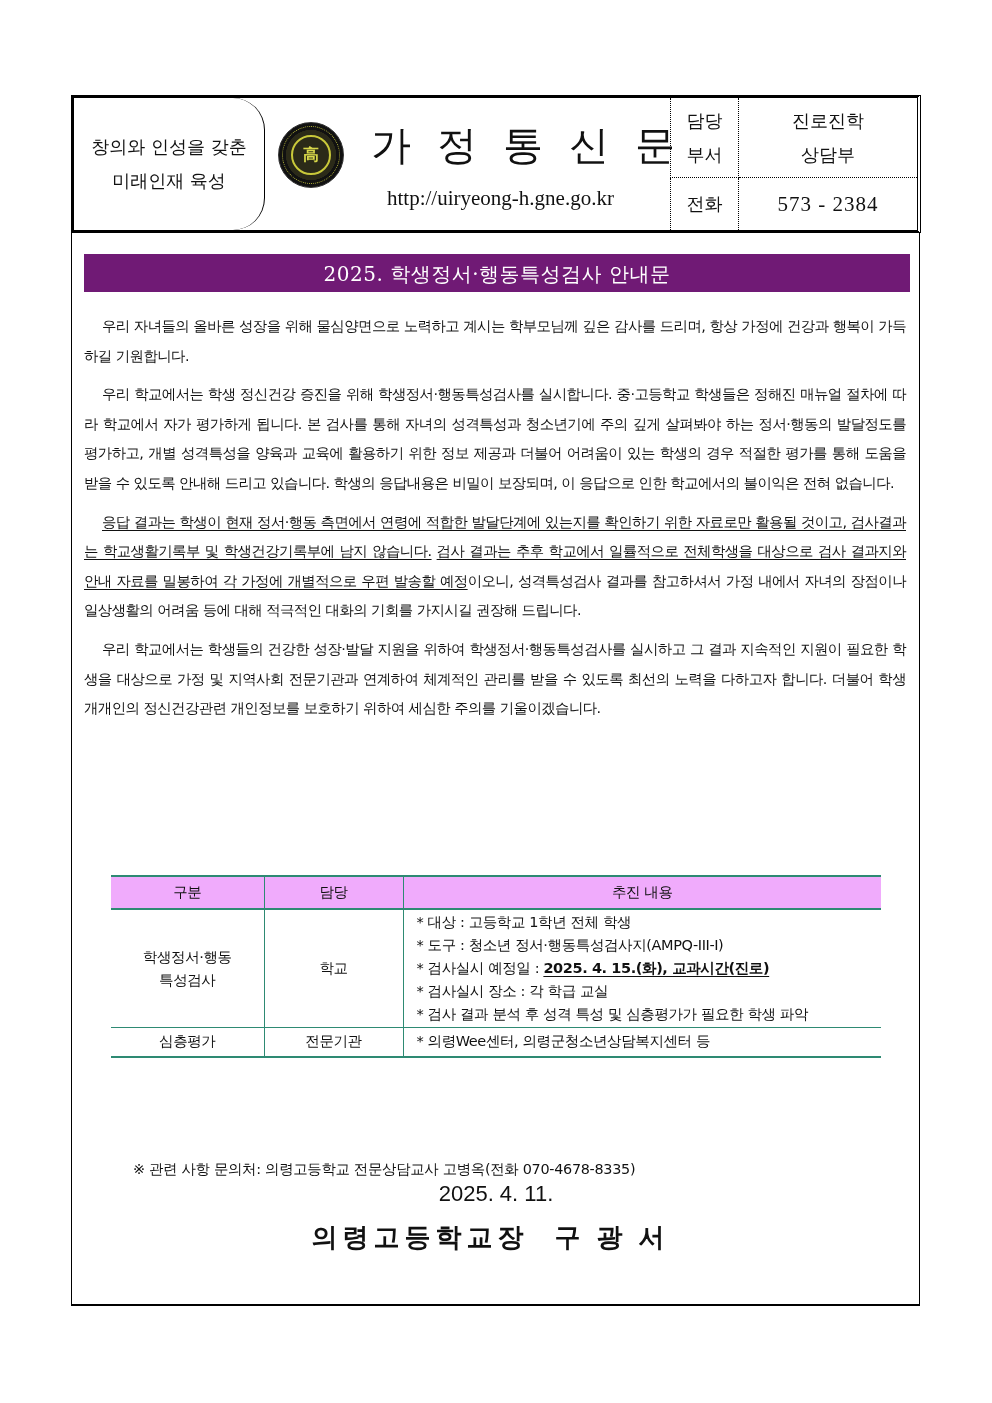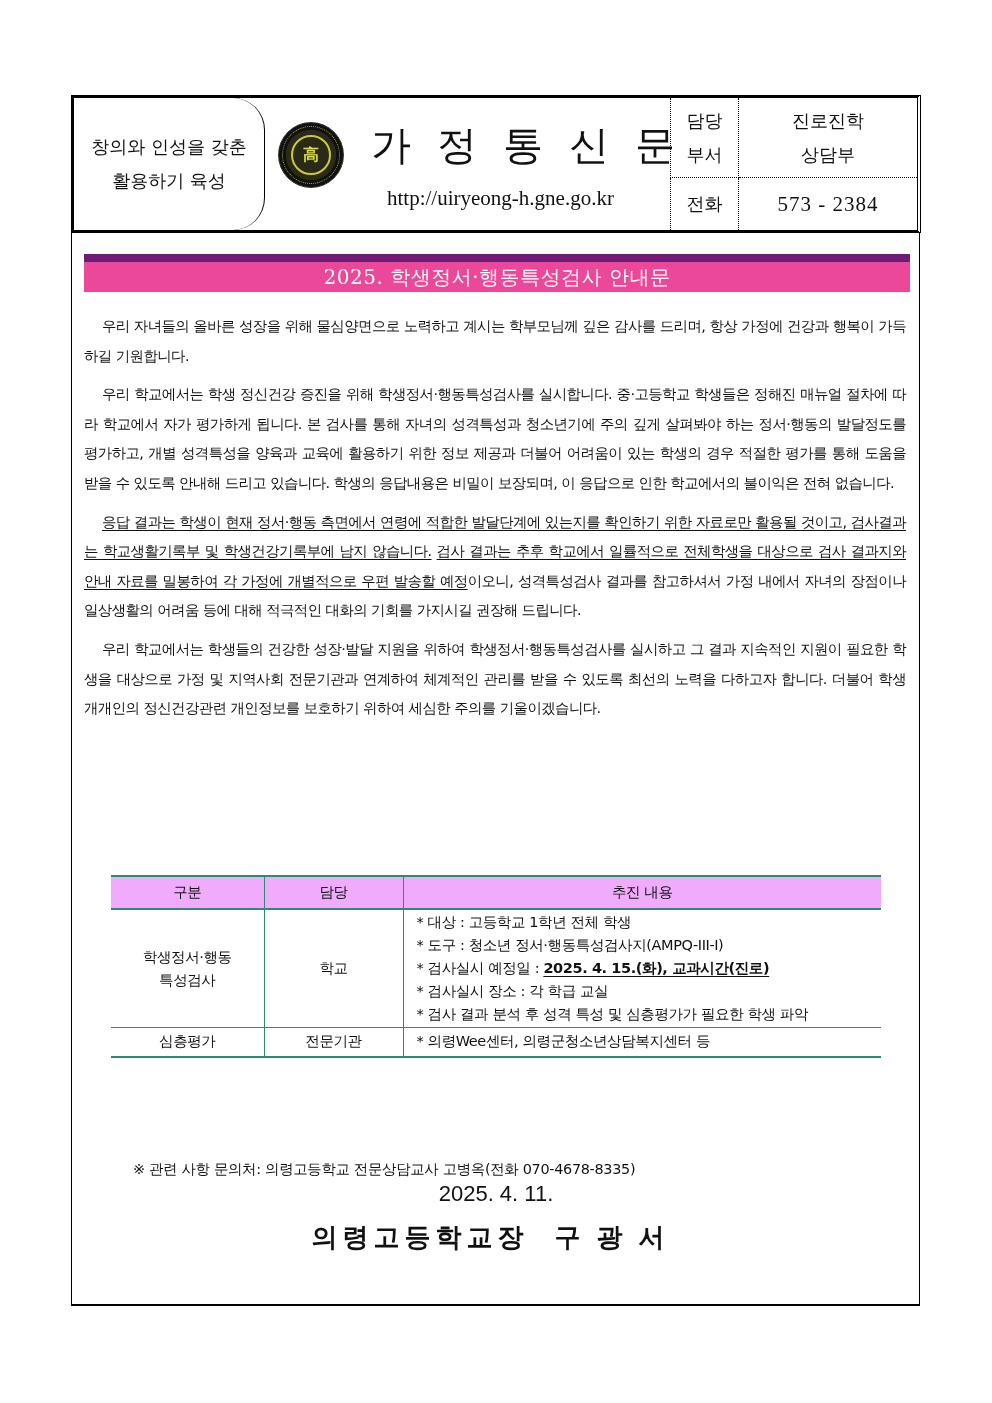--- a/index.html
+++ b/index.html
@@ -12,21 +12,21 @@
   .logo-inner { width: 36px; height: 36px; border-radius: 50%; border: 2px solid #c9c93a; display: flex; align-items: center; justify-content: center; color: #d8d84a; font-family: "DejaVu Serif", serif; font-size: 16px; font-weight: bold; }
   .logo-ring { position: absolute; left: 3px; top: 3px; width: 58px; height: 58px; border-radius: 50%; border: 1px dotted #b5b53a; box-sizing: border-box; }
   .title { position: absolute; left: 106px; top: 20px; font-family: "DejaVu Serif", serif; font-size: 40px; letter-spacing: 26px; white-space: nowrap; }
   .url { position: absolute; left: 122px; top: 88px; font-family: "Liberation Serif", serif; font-size: 21px; white-space: nowrap; }
   .hdr-grid { flex: 1; display: grid; grid-template-columns: 69px 1fr; grid-template-rows: 80px 1fr; font-family: "DejaVu Serif", serif; font-size: 18px; }
   .hdr-grid > div { display: flex; flex-direction: column; align-items: center; justify-content: center; line-height: 34px; }
   .c-lbl1 { border-left: 1px dotted #000; border-right: 1px dotted #000; border-bottom: 1px dotted #000; }
   .c-val1 { border-bottom: 1px dotted #000; }
   .c-lbl2 { border-left: 1px dotted #000; border-right: 1px dotted #000; }
   .c-val2 { font-family: "Liberation Serif", serif; font-size: 21px; letter-spacing: 1px; }
-  .banner { position: absolute; left: 84px; top: 254px; width: 826px; height: 38px; background: #ec4899; border-top: 8px solid #701a75; box-sizing: border-box; color: #fff; font-family: "DejaVu Serif", serif; font-size: 20px; display: flex; align-items: center; justify-content: center; letter-spacing: 0.5px; }
+  .banner { position: absolute; left: 84px; top: 254px; width: 826px; height: 38px; background: #701a75; border-top: 2px solid #701a75; box-sizing: border-box; color: #fff; font-family: "DejaVu Serif", serif; font-size: 20px; display: flex; align-items: center; justify-content: center; letter-spacing: 0.5px; }
   .body-text { position: absolute; left: 84px; top: 312px; width: 822px; font-family: "DejaVu Sans", sans-serif; font-size: 14.4px; line-height: 29.6px; text-align: justify; letter-spacing: -0.55px; }
   .body-text p { margin: 0 0 9px 0; text-indent: 18px; }
   .u { text-decoration: underline; text-underline-offset: 3px; }
   .tbl-caption { position: absolute; left: 111px; top: 892px; width: 770px; text-align: right; font-size: 14px; letter-spacing: -0.3px; }
   table.support { position: absolute; left: 111px; top: 875px; width: 770px; border-collapse: collapse; font-size: 14.5px; letter-spacing: -0.4px; }
   table.support th { background: #f0abfc; font-weight: normal; height: 29px; border-top: 2px solid #2e8a73; border-bottom: 2px solid #2e8a73; border-left: 1px solid #2e8a73; }
   table.support th:first-child, table.support td:first-child { border-left: none; }
   table.support td { border-top: 1px solid #2e8a73; border-bottom: 1px solid #2e8a73; border-left: 1px solid #2e8a73; text-align: center; vertical-align: middle; line-height: 23px; padding: 0; }
   table.support tr:last-child td { border-bottom: 2px solid #2e8a73; }
   table.support td.content { text-align: left; padding: 1px 0 1px 13px; }
@@ -37,21 +37,21 @@
   .signer .gap { display: inline-block; width: 26px; }
 </style>
 </head>
 <body>
 
 <div class="page-frame"></div>
 
 <div class="hdr">
   <div class="hdr-motto">
     <span>창의와 인성을 갖춘</span>
-    <span>활용하기 육성</span>
+    <span>미래인재 육성</span>
   </div>
   <div class="hdr-center">
     <div class="logo">
       <div class="logo-ring"></div>
       <div class="logo-inner">高</div>
     </div>
     <div class="title">가정통신문</div>
     <div class="url">http://uiryeong-h.gne.go.kr</div>
   </div>
   <div class="hdr-grid">

